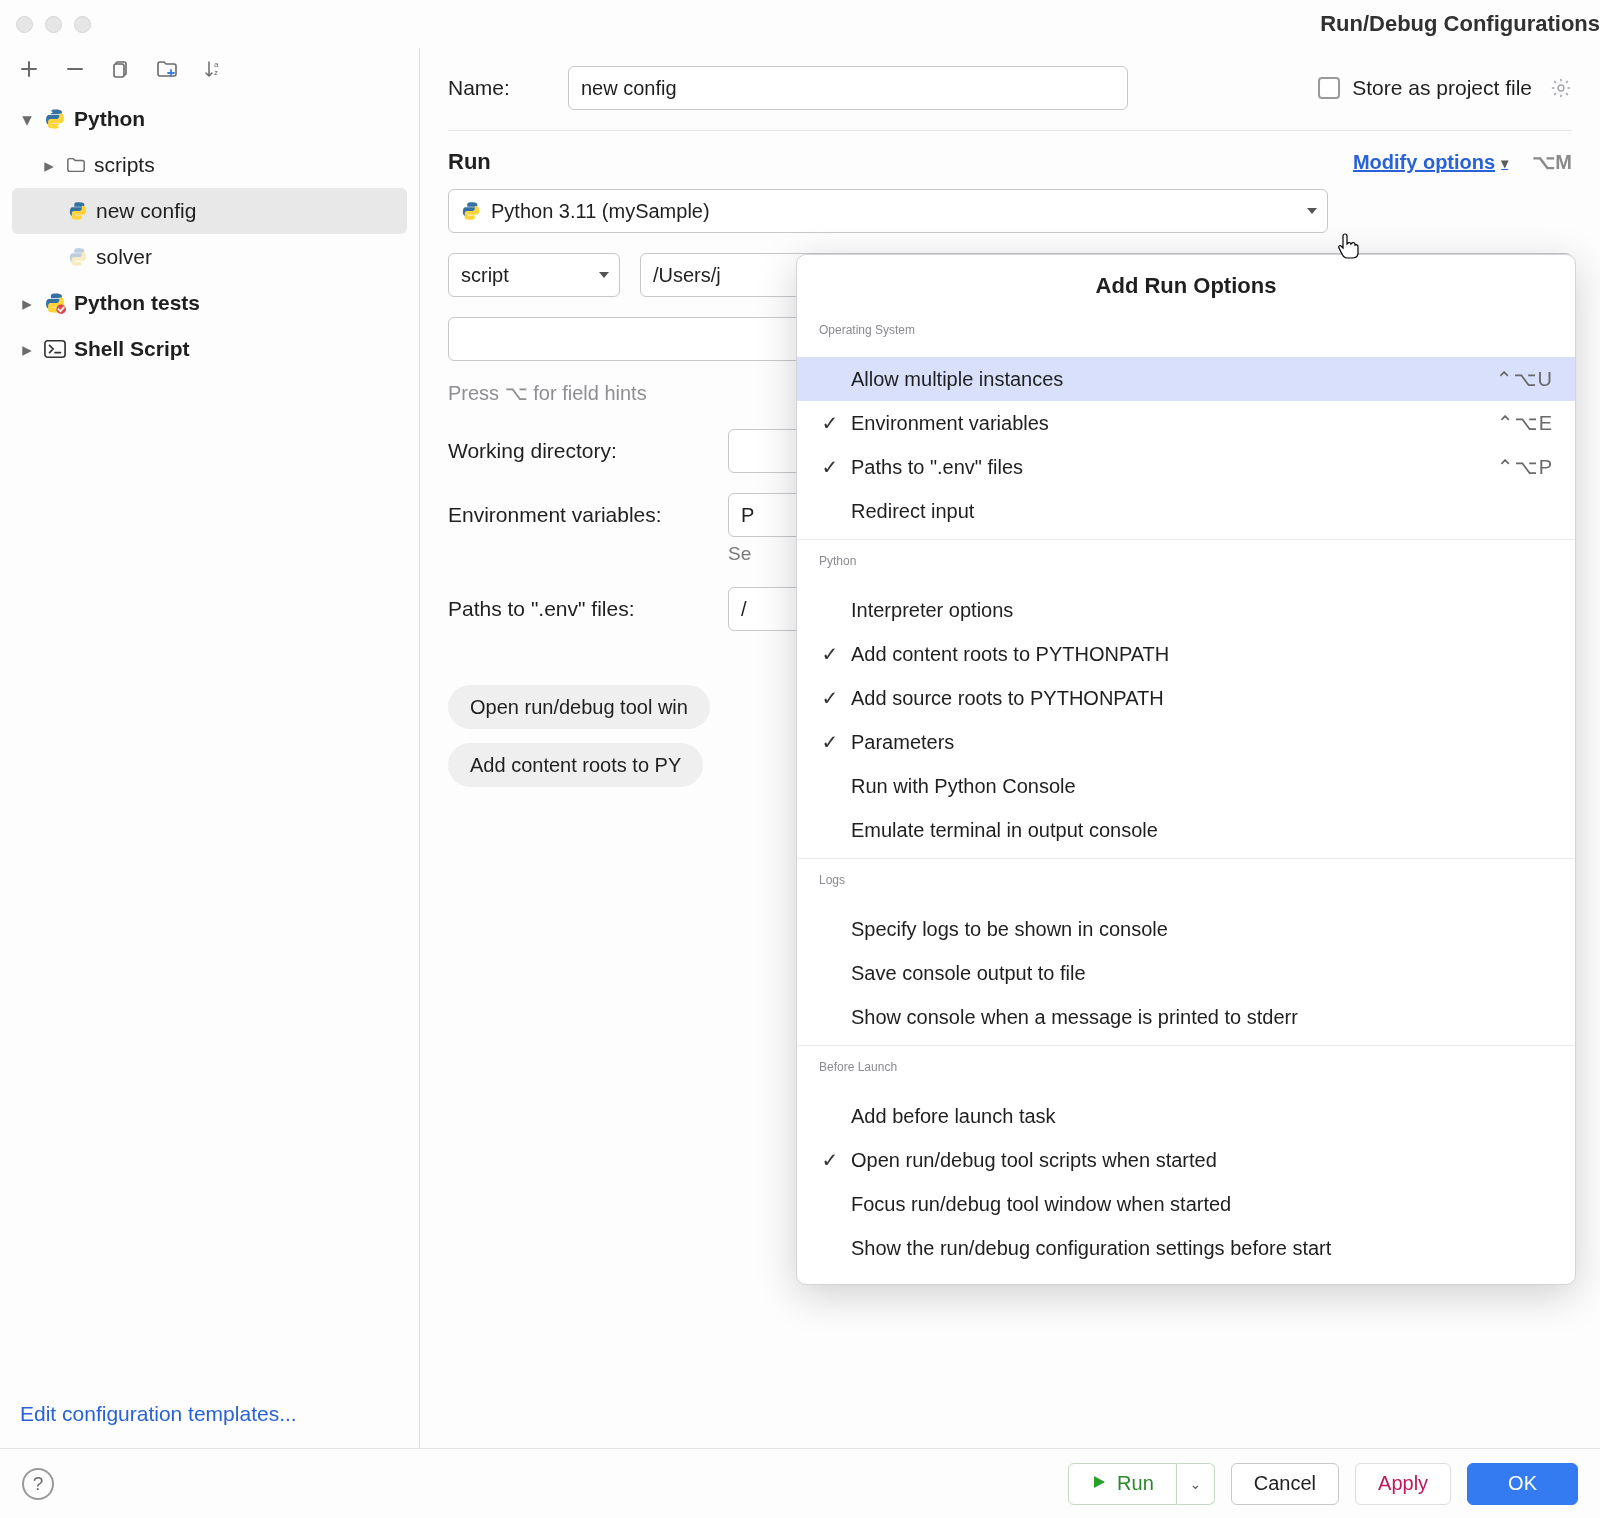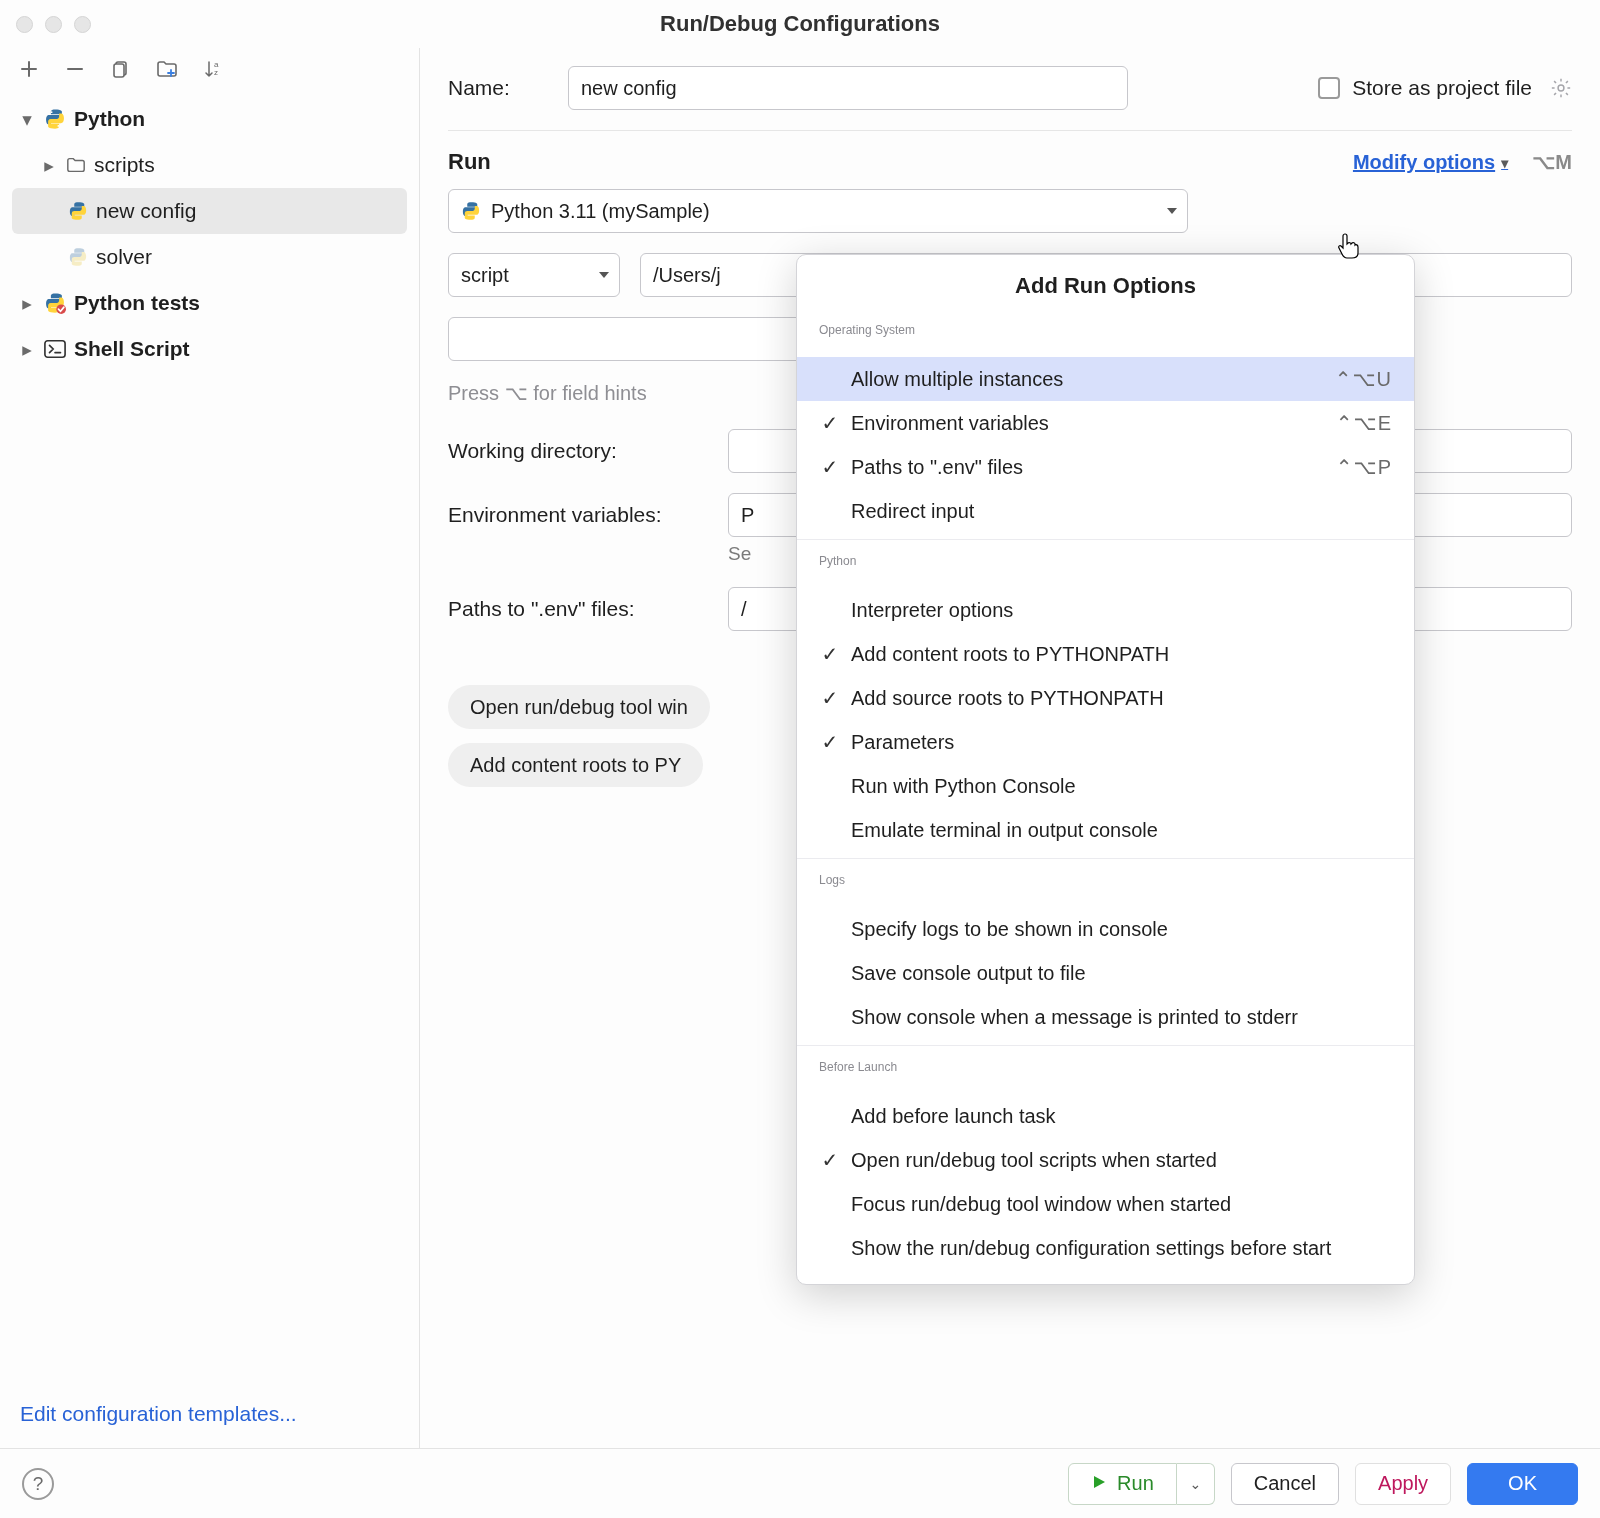--- a/index.html
+++ b/index.html
@@ -17,21 +17,21 @@
   .titlebar {
     height: 48px;
     display: flex;
     align-items: center;
     padding: 0 16px;
     position: relative;
   }
   .traffic-lights { display: flex; gap: 12px; }
   .traffic-light { width: 17px; height: 17px; border-radius: 50%; background: #e6e6e6; border: 1px solid #d5d5d5; }
   .titlebar-title {
-    position: absolute; left: 0; right: 0; text-align: center; font-weight: 700; color: #313131; pointer-events: none; font-size: 22px;
+    position: absolute; left: 0; right: 0; text-align: right; font-weight: 700; color: #313131; pointer-events: none; font-size: 22px;
   }
   
   .left-toolbar {
     height: 42px;
     display: flex;
     align-items: center;
     gap: 24px;
     padding: 0 18px;
     color: #6a6a6a;
   }
@@ -57,35 +57,35 @@
     display: flex; align-items: center;
   }
   .name-input { width: 560px; }
   .store-row { margin-left: auto; display: flex; align-items: center; gap: 12px; }
   .checkbox { width: 22px; height: 22px; border: 2px solid #9a9a9a; border-radius: 4px; background: #fff; }
   hr.sep { border: none; border-top: 1px solid #e6e6e6; margin: 6px 0 18px; }
   .section-title { font-weight: 700; font-size: 22px; margin-bottom: 14px; display:flex; align-items:center; justify-content:space-between;}
   .modify { color: #2862d6; text-decoration: underline; font-size: 20px; display:inline-flex; align-items:center; gap:6px;}
   .modify-short { color: #8a8a8a; font-size: 20px; margin-left: 18px; }
   .chev-down { font-size: 14px; color:#5b5b5b; }
-  .interpreter { width: 740px; display:flex; align-items:center; gap:10px;}
+  .interpreter { width: 880px; display:flex; align-items:center; gap:10px;}
   .dropdown { position: relative; }
   .dropdown::after { content: ""; position:absolute; right:10px; top:50%; transform:translateY(-50%); border-left:5px solid transparent; border-right:5px solid transparent; border-top:6px solid #555;}
   .script-select { width: 172px; }
   .path-input { flex:1; }
   .param-input { width: 740px; }
   .hint { color: #8e8e93; font-size: 20px; margin: 8px 0 24px; }
   .pill { display:inline-flex; align-items:center; background:#efefef; border-radius: 22px; height:44px; padding: 0 22px; margin-right:14px; margin-bottom:14px; font-size:20px;}
   
   .cursor { position: absolute; width: 24px; height: 28px; pointer-events:none; z-index: 60; }
   
   .popup {
     position: absolute;
     left: 796px; top: 254px;
-    width: 619px;
+    width: 780px;
     background: #fff;
     border: 1px solid #d4d4d8;
     border-radius: 10px;
     box-shadow: 0 10px 40px rgba(0,0,0,0.18);
     padding: 12px 0 14px;
     z-index: 50;
   }
   .popup-title { text-align: center; font-weight: 700; font-size: 22px; padding: 6px 0 16px; }
   .popup-group-label { color: #8a8a90; font-size: 12px; padding: 8px 22px 20px; }
   .popup-item { display:flex; align-items:center; height:44px; padding: 0 22px 0 22px; gap: 10px; font-size:20px;}

